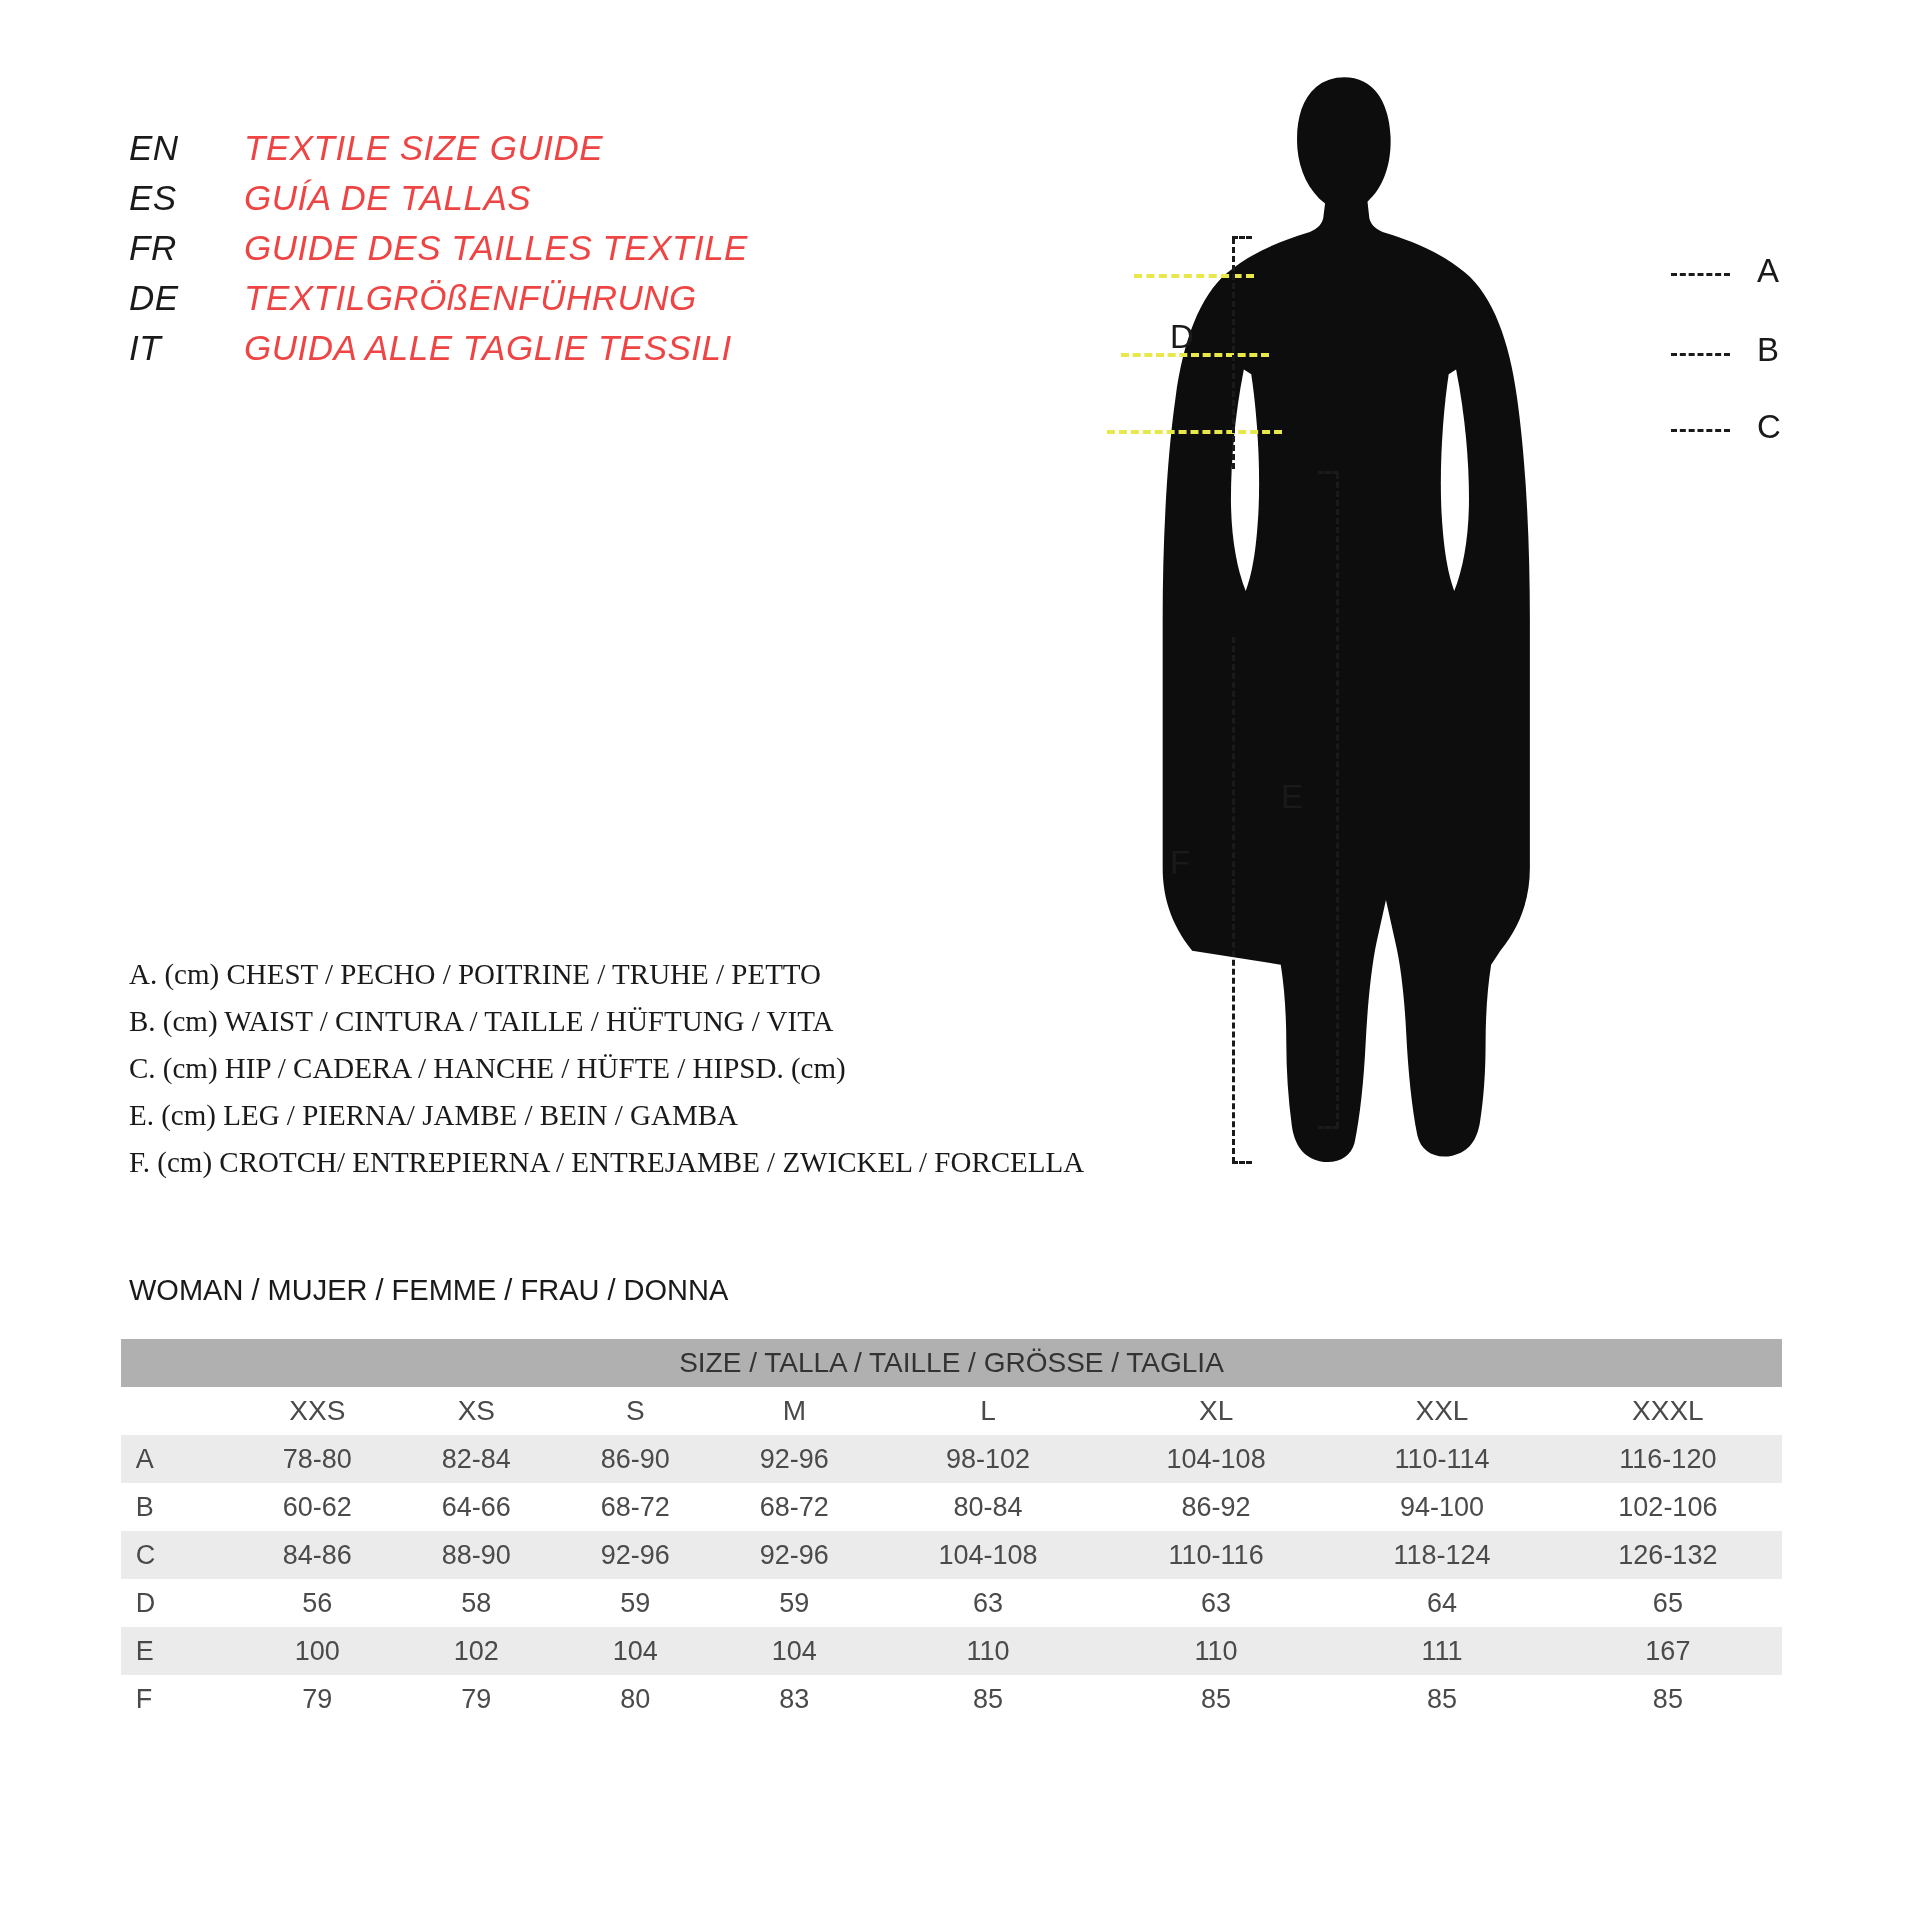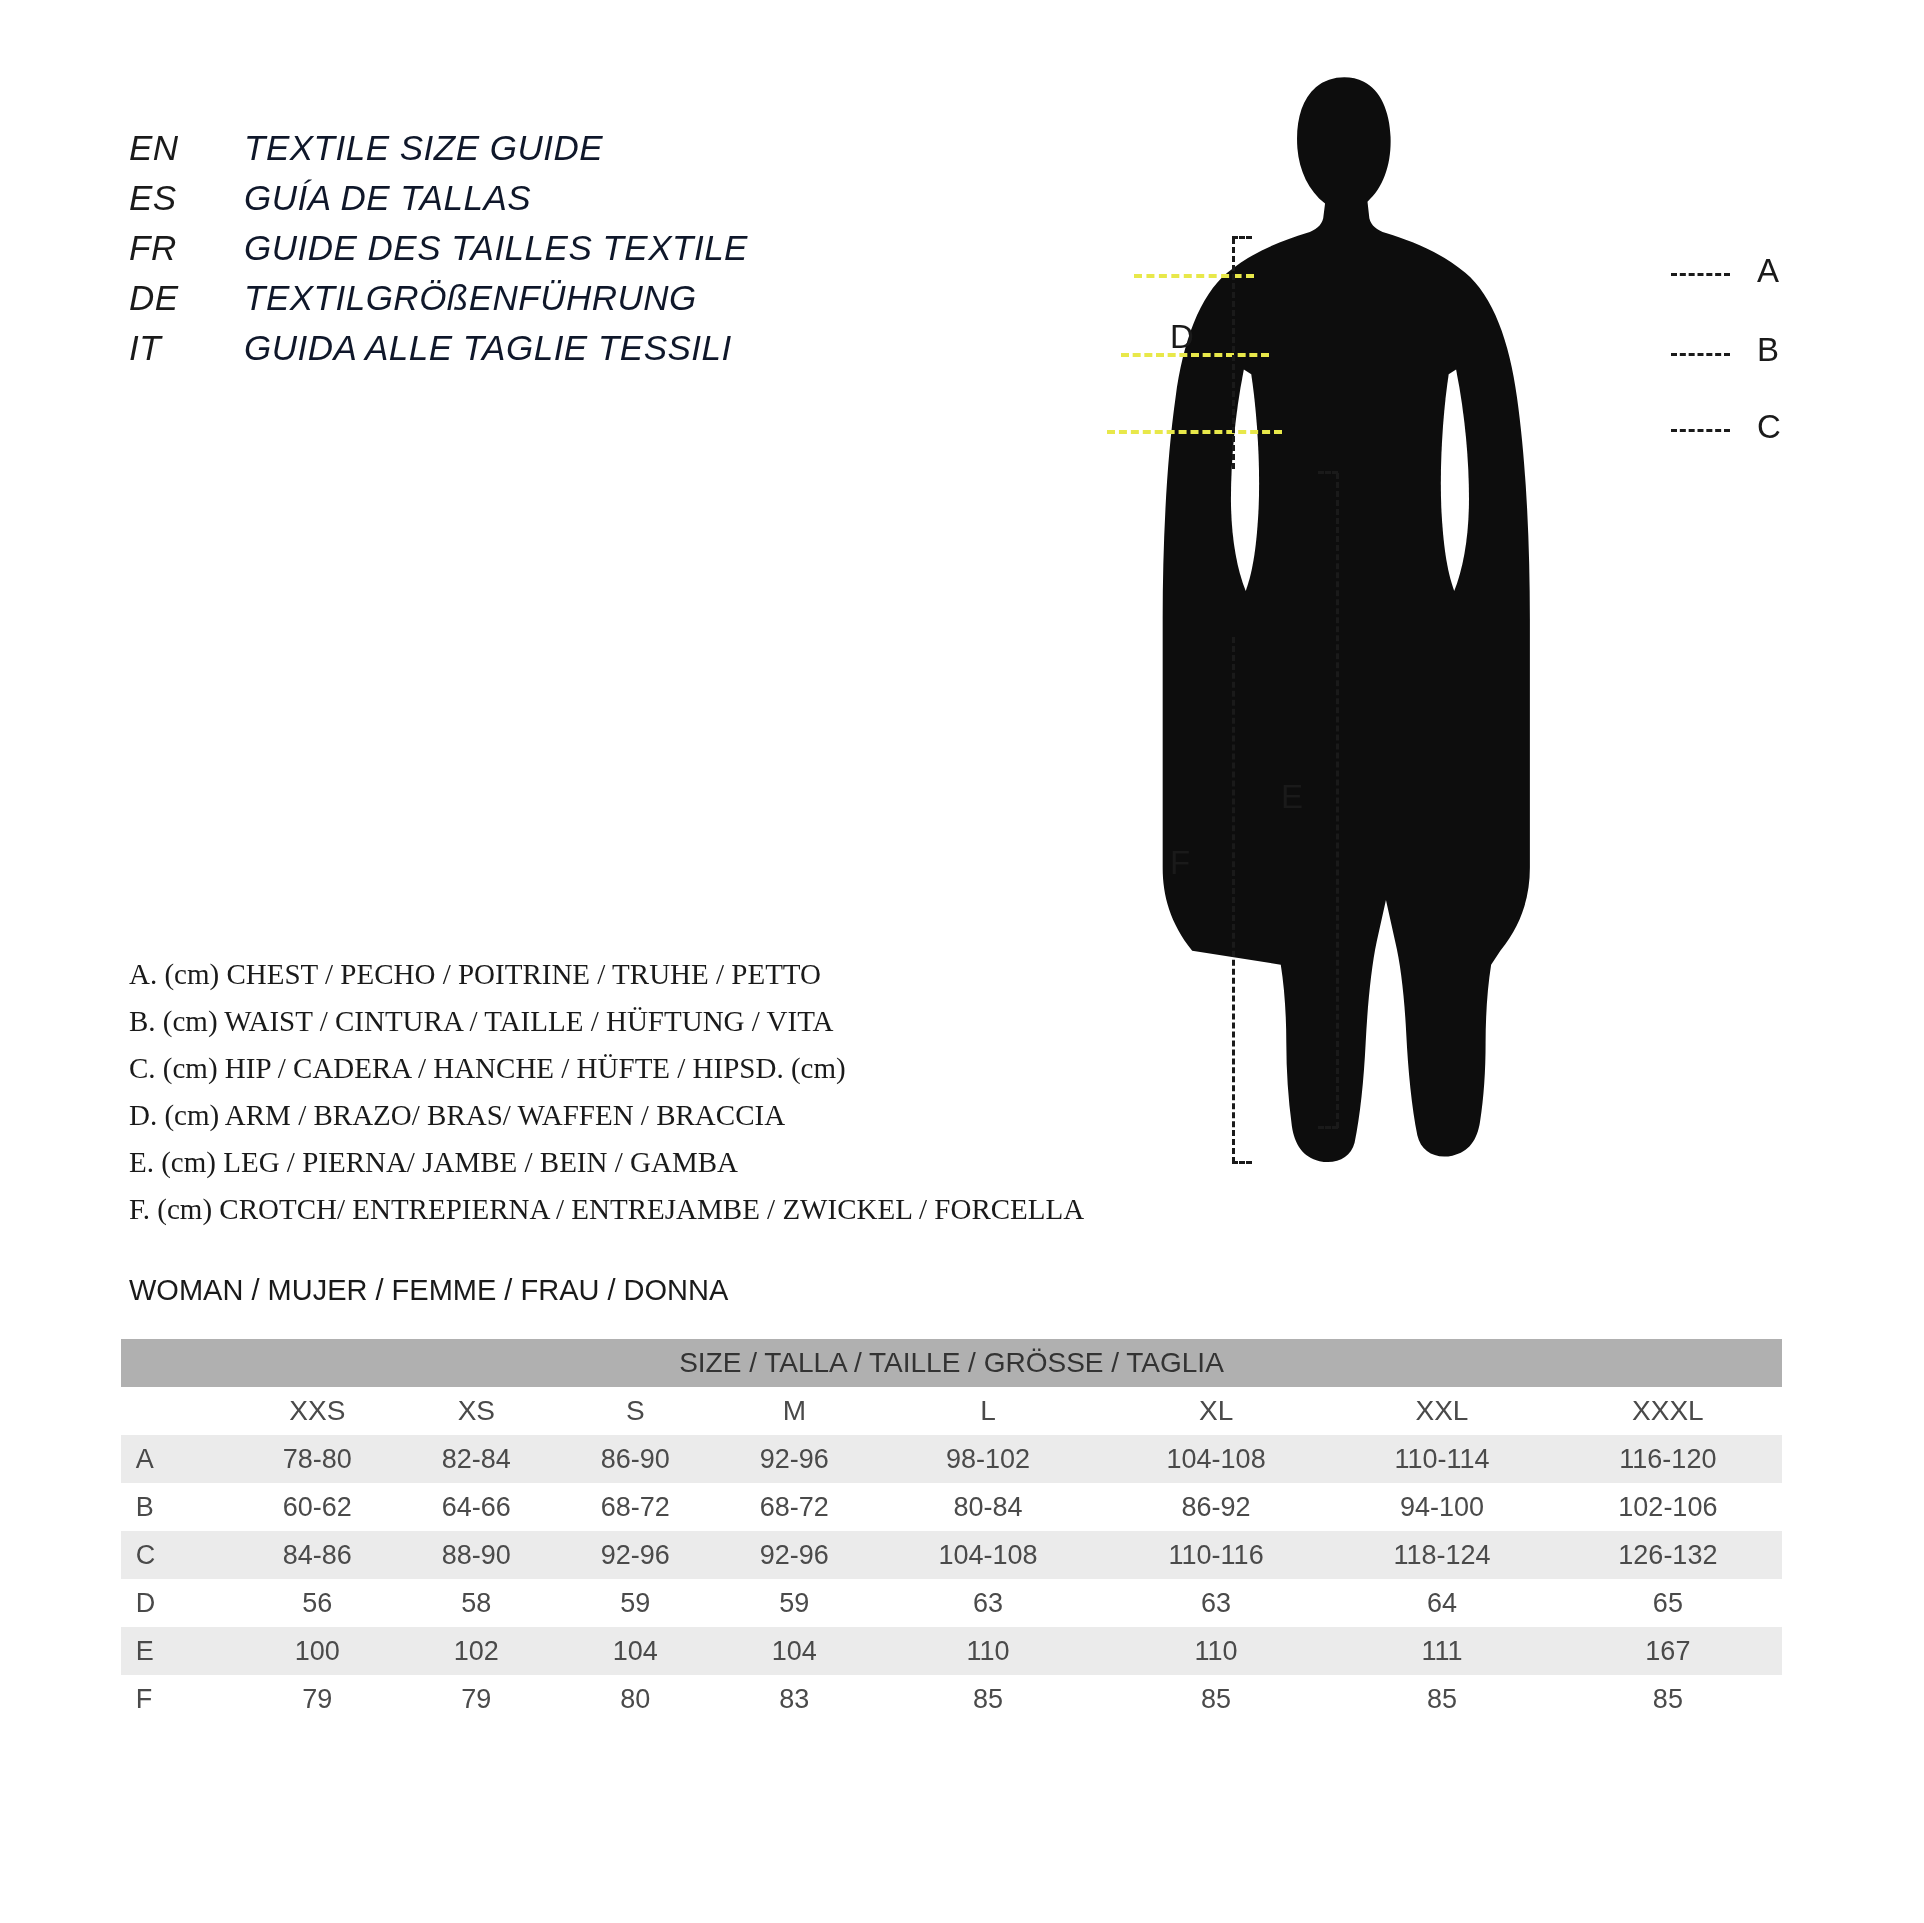--- a/index.html
+++ b/index.html
@@ -31,21 +31,21 @@
   }
   .title-lang {
     width: 115px;
     font-size: 35px;
     letter-spacing: 0.5px;
     color: #1a1a1a;
   }
   .title-text {
     font-size: 35px;
     letter-spacing: 0.5px;
-    color: #0f172a;
+    color: #ef4444;
     white-space: nowrap;
   }
 
   
   #legend-block {
     position: absolute;
     left: 129px;
     top: 951px;
     width: 1108px;
   }
@@ -232,21 +232,20 @@
 
 <div style="position:absolute; left:1336px; top:473px; height:655px; border-left:3.7px dashed #1a1a1a;"></div>
 <div style="position:absolute; left:1318px; top:471px; width:20px; border-top:3.7px dashed #1a1a1a;"></div>
 <div style="position:absolute; left:1318px; top:1126px; width:20px; border-top:3.7px dashed #1a1a1a;"></div>
 <div class="letter-label" style="left:1281px; top:778px;">E</div>
 
 <div id="legend-block">
   <div class="legend-row">A. (cm) CHEST / PECHO / POITRINE / TRUHE / PETTO</div>
   <div class="legend-row">B. (cm) WAIST / CINTURA / TAILLE / HÜFTUNG / VITA</div>
   <div class="legend-row">C. (cm) HIP / CADERA / HANCHE / HÜFTE / HIPSD. (cm)</div>
-  <div class="legend-row">D. (cm) ARM / BRAZO/ BRAS/ WAFFEN / BRACCIA</div>
   <div class="legend-row">E. (cm) LEG / PIERNA/ JAMBE / BEIN / GAMBA</div>
   <div class="legend-row">F. (cm) CROTCH/ ENTREPIERNA / ENTREJAMBE / ZWICKEL / FORCELLA</div>
 </div>
 
 <div id="group-title">WOMAN / MUJER / FEMME / FRAU / DONNA</div>
 
 <table id="size-table">
   <tbody>
     <tr class="header-band">
       <td colspan="9">SIZE / TALLA / TAILLE / GRÖSSE / TAGLIA</td>

